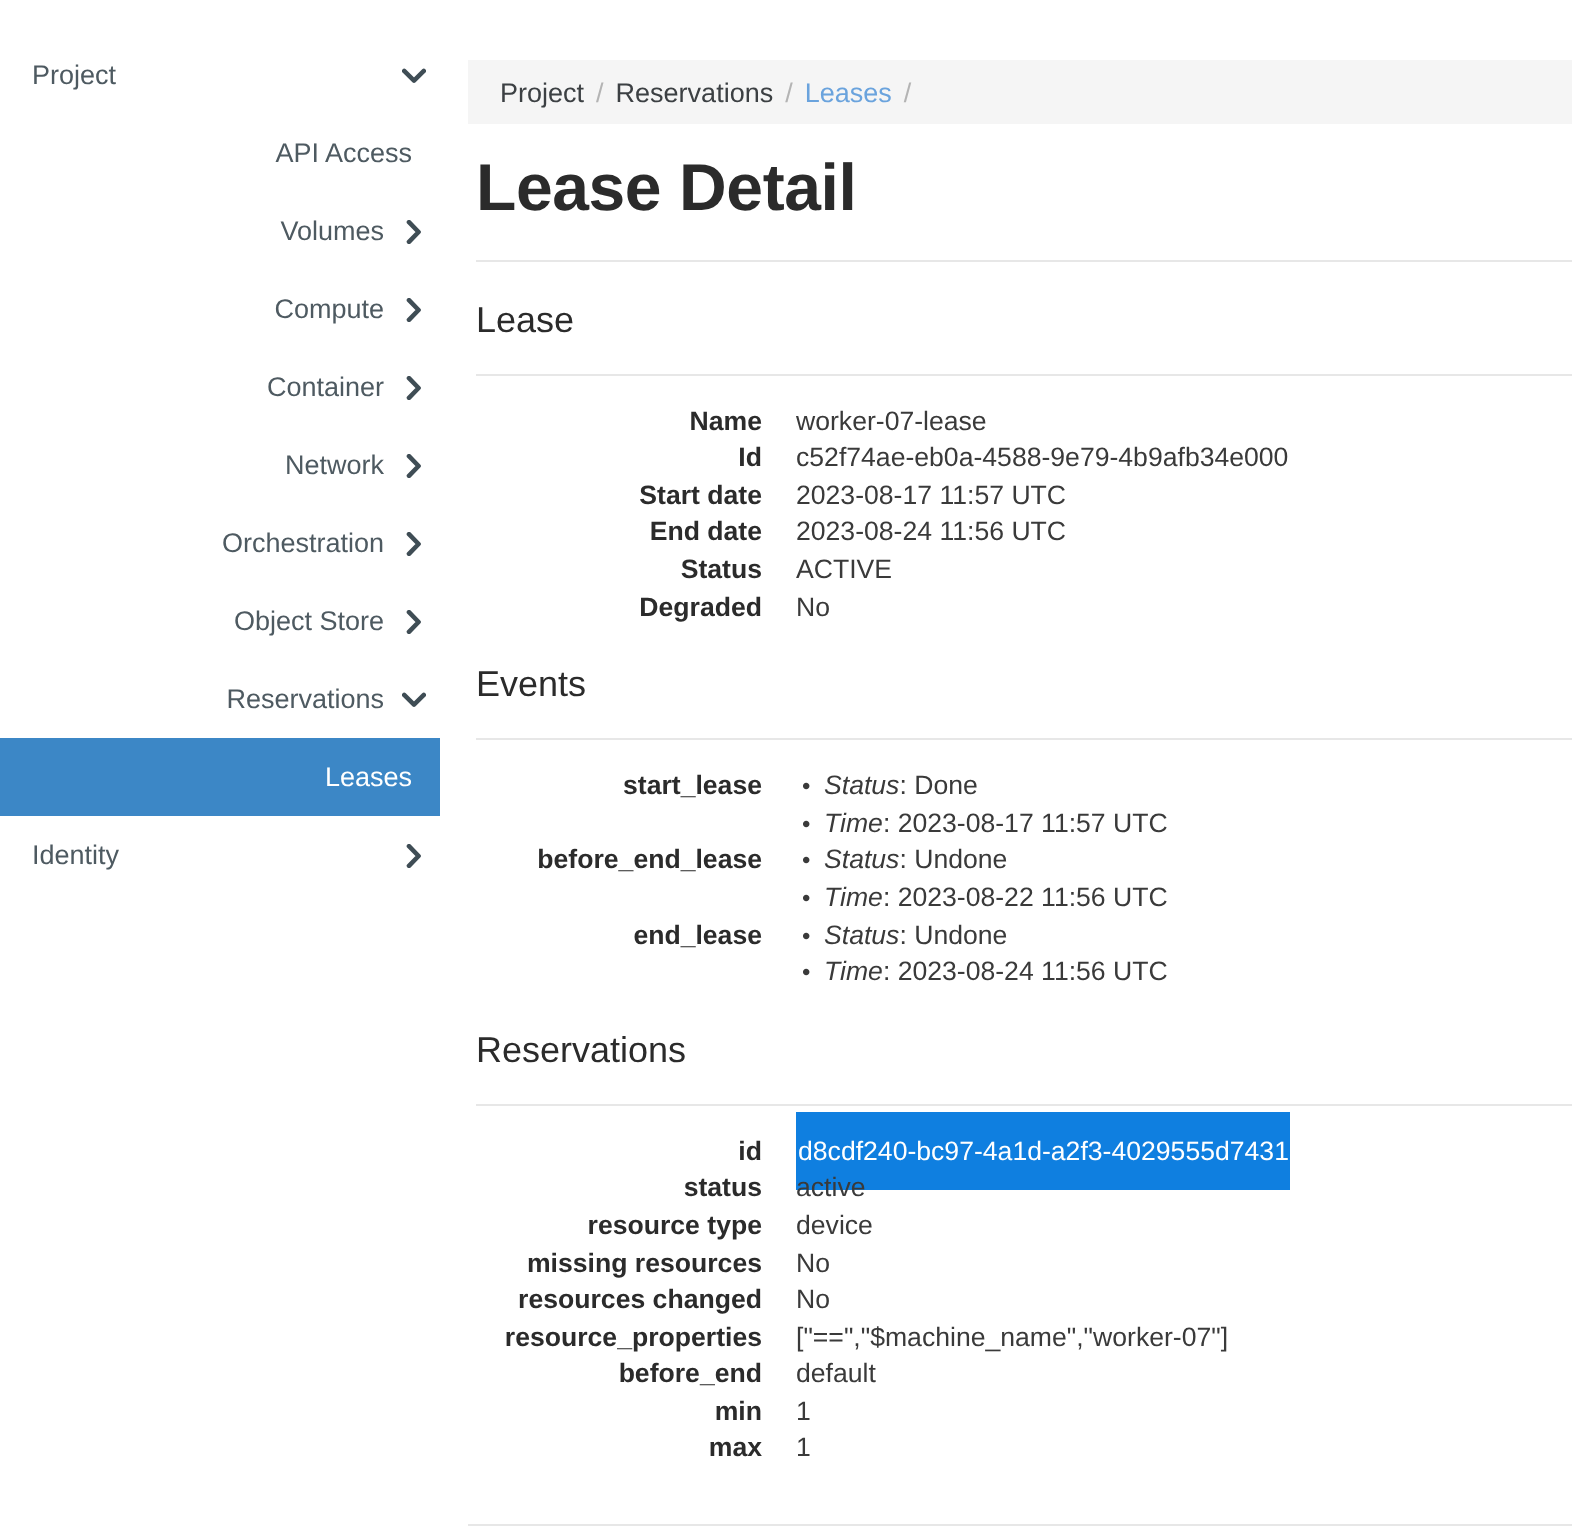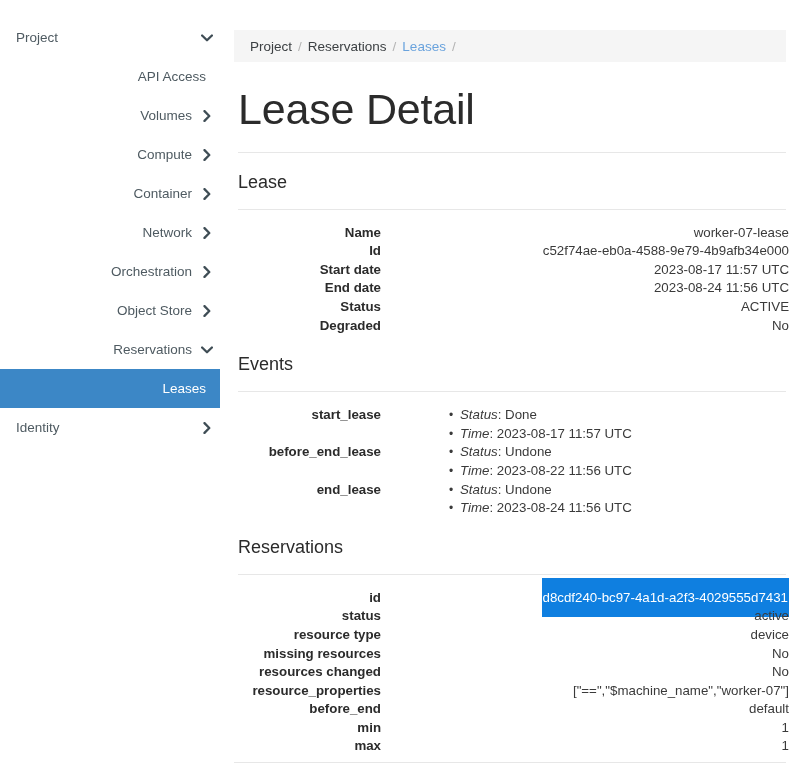--- a/index.html
+++ b/index.html
@@ -94,24 +94,24 @@
     align-items: center;
     padding: 0 16px;
     font-size: 13.5px;
     color: #4a4a4a;
   }
   .breadcrumb .crumb { color: #3c4043; text-decoration: none; }
   .breadcrumb .crumb.link { color: #6aa3dd; }
   .breadcrumb .sep { color: #b4b4b4; margin: 0 6px; }
 
   .page-title {
-    font-size: 43px;
-    font-weight: 400;
+    font-size: 33px;
+    font-weight: 700;
     color: #2b2b2b;
-    margin: 22px 0 0 4px;
+    margin: 12px 0 0 4px;
     line-height: 1.2;
     letter-spacing: -0.2px;
   }
 
   .rule {
     height: 1px;
     background: #e7e7e7;
     margin: 16px 3px 0 4px;
   }
 
@@ -137,34 +137,32 @@
     text-align: right;
     font-weight: bold;
     color: #2b2b2b;
     padding-right: 17px;
     white-space: nowrap;
   }
   .dl-def {
     flex: 1 1 auto;
     color: #3a3a3a;
     white-space: nowrap;
-    text-align: right;
   }
   .dl-def .sel {
     background: #0f7fe0;
     color: #ffffff;
     padding: 12px 1px;
   }
 
   
   .ev-row {
     display: flex;
     align-items: flex-start;
     font-size: 13.3px;
-    gap: 48px;
   }
   .ev-term {
     flex: 0 0 164px;
     width: 164px;
     text-align: right;
     font-weight: bold;
     color: #2b2b2b;
     padding-right: 17px;
     white-space: nowrap;
     line-height: 18.6px;

